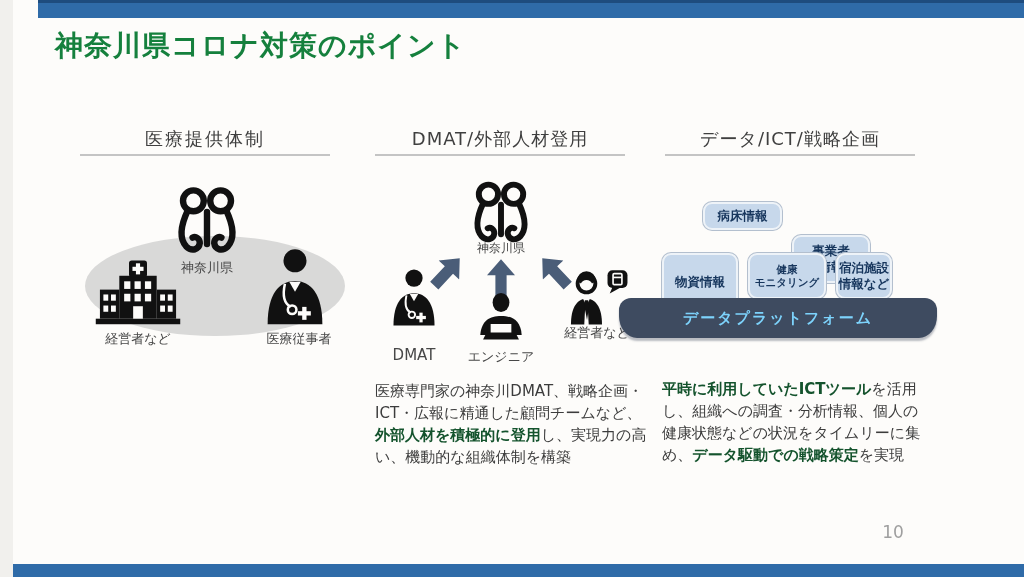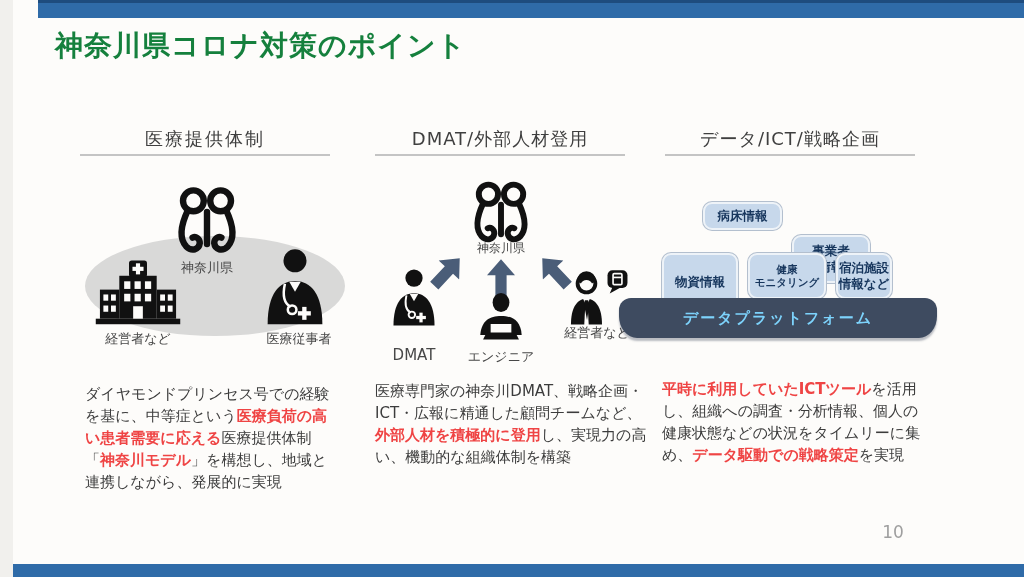--- a/index.html
+++ b/index.html
@@ -30,21 +30,21 @@
   .info-box { position:absolute; background:#c7d8eb; border:2px solid #eef3f8; box-shadow:0 0 0 1px #b3bfce; border-radius:9px;
               color:#17365d; font-weight:700; font-size:12.5px; display:flex; align-items:center; justify-content:center;
               text-align:center; white-space:pre-line; line-height:1.25; }
   .info-box.small { font-size:10.5px; }
   .platform { position:absolute; left:606px; top:298px; width:318px; height:40px; background:#3e4b60;
               border-radius:12px 12px 18px 18px / 12px 12px 22px 22px; color:#7dd3fc; font-weight:700; font-size:15px;
               letter-spacing:2px; display:flex; align-items:center; justify-content:center;
               box-shadow:0 3px 2px rgba(60,70,88,.35); }
 
   .para { position:absolute; font-size:15px; line-height:22px; color:#3c3c3c; text-align:left; }
-  .para .b { font-weight:700; color:#ef4444; }
+  .para .b { font-weight:700; color:#14532d; }
   .para-1 { left:72px; top:383px; width:254px; }
   .para-2 { left:362px; top:380px; width:274px; }
   .para-3 { left:649px; top:378px; width:266px; }
 
   .page-number { position:absolute; left:860px; top:522px; width:40px; text-align:center; font-size:17px; color:#9f9f9f; }
 </style>
 </head>
 <body>
 
 <div class="slide">
@@ -181,20 +181,19 @@
   <div class="info-box" style="left:690px; top:202px; width:79px; height:28px;">病床情報</div>
   <div class="info-box" style="left:779px; top:200px; width:78px; height:48px;margin-top:35px;">事業者
 情報</div>
   <div class="info-box" style="left:649px; top:253px; width:76px; height:57px;">物資情報</div>
   <div class="info-box small" style="left:735px; top:253px; width:78px; height:46px;">健康
 モニタリング</div>
   <div class="info-box" style="left:823px; top:253px; width:56px; height:46px;">宿泊施設
 情報など</div>
   <div class="platform">データプラットフォーム</div>
 
-  <p class="para para-1"><span>ダイヤモンドプリンセス号での経験を基に、中等症という</span><span class="b">医療負荷の高い患者需要に応える</span><span>医療提供体制「</span><span class="b">神奈川モデル</span><span>」を構想し、地域と連携しながら、発展的に実現</span></p>
   <p class="para para-2"><span>医療専門家の神奈川DMAT、戦略企画・ICT・広報に精通した顧問チームなど、</span><span class="b">外部人材を積極的に登用</span><span>し、実現力の高い、機動的な組織体制を構築</span></p>
   <p class="para para-3"><span class="b">平時に利用していたICTツール</span><span>を活用し、組織への調査・分析情報、個人の健康状態などの状況をタイムリーに集め、</span><span class="b">データ駆動での戦略策定</span><span>を実現</span></p>
 
   <div class="page-number">10</div>
 
   <div class="bottom-bar"></div>
 </div>
 
 </body></html>

